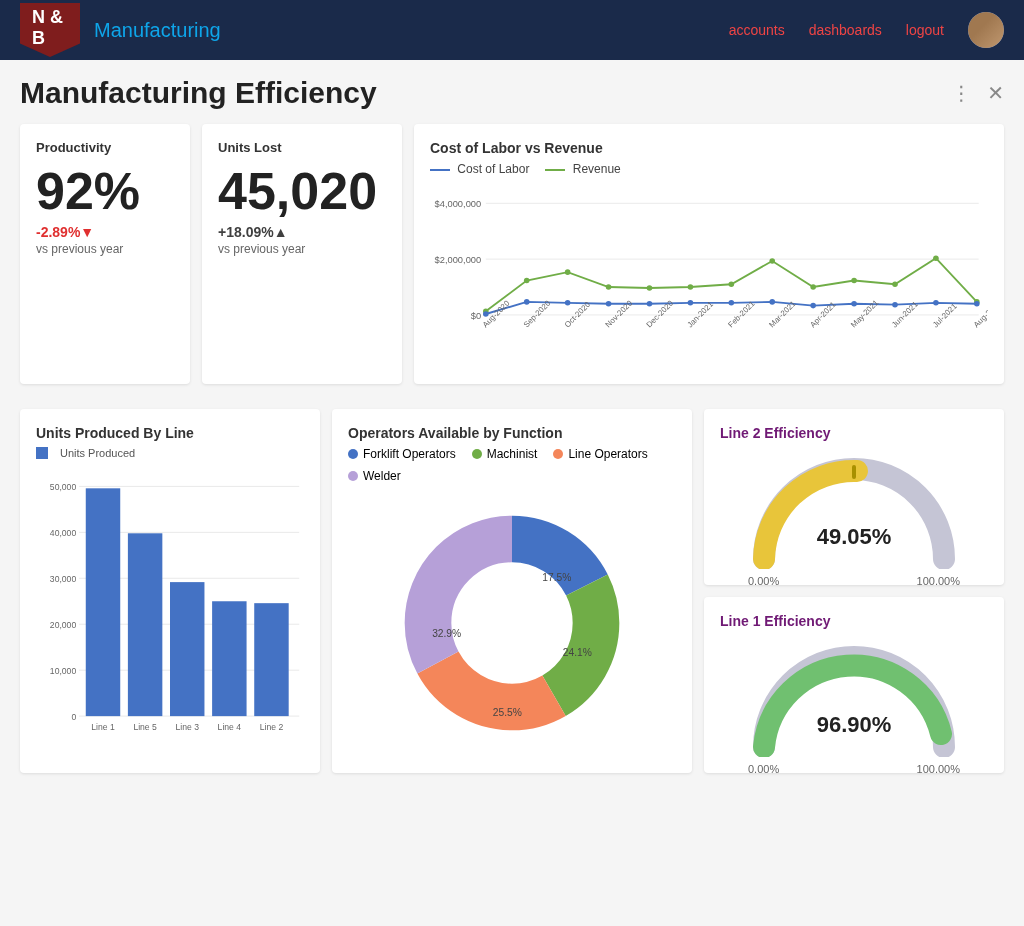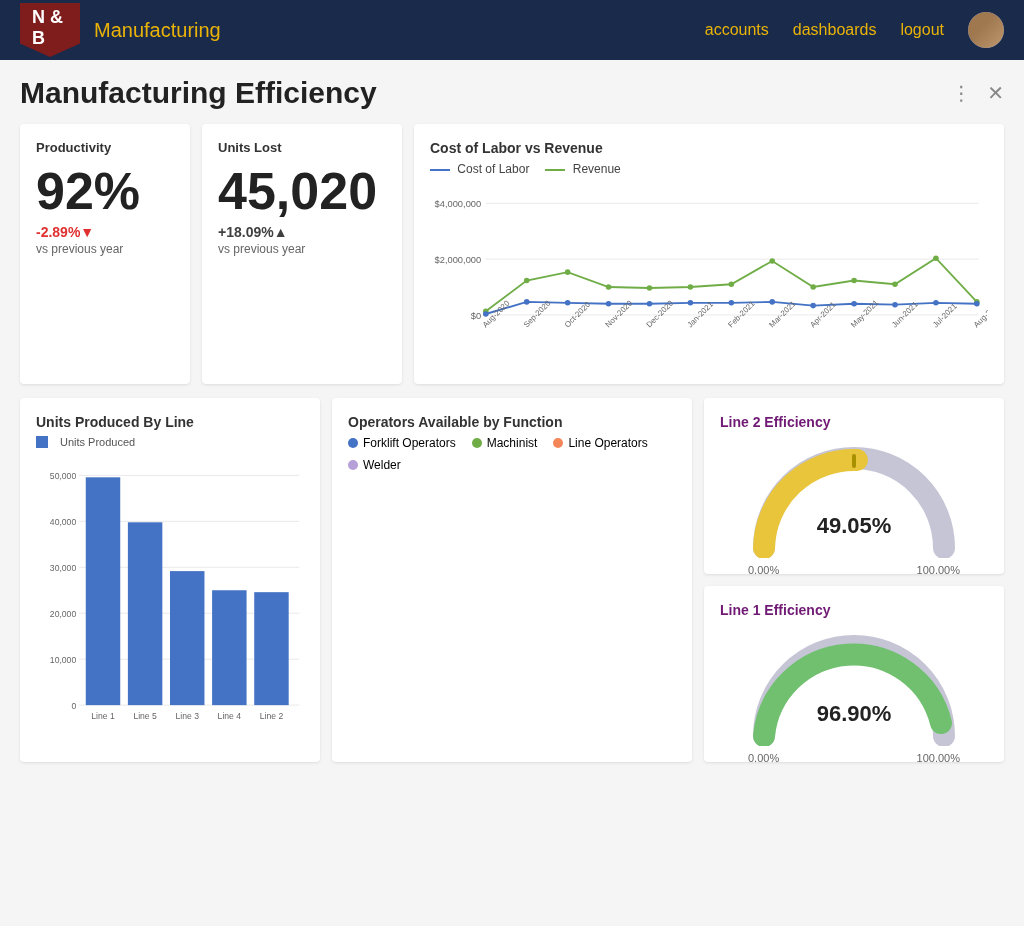--- a/index.html
+++ b/index.html
@@ -21,34 +21,34 @@
       padding: 8px 12px;
       clip-path: polygon(0 0, 100% 0, 100% 75%, 50% 100%, 0 75%);
       margin-right: 14px;
       height: 54px;
       display: flex;
       align-items: flex-end;
       justify-content: center;
       width: 60px;
     }
     .header-title {
-      color: #eab308;
+      color: #0ea5e9;
       font-size: 20px;
       font-weight: 400;
       flex: 1;
     }
     .header-nav {
       display: flex;
       align-items: center;
       gap: 24px;
     }
     .header-nav a {
-      color: #eab308;
+      color: #ef4444;
       text-decoration: none;
-      font-size: 16px;
+      font-size: 14px;
     }
     .avatar {
       width: 36px;
       height: 36px;
       border-radius: 50%;
       background: #8899bb;
       overflow: hidden;
       display: flex;
       align-items: center;
       justify-content: center;
@@ -82,21 +82,21 @@
     .page-actions span {
       color: #888;
       font-size: 20px;
       cursor: pointer;
     }
 
     
     .top-row {
       display: flex;
       gap: 12px;
-      margin-bottom: 14px;
+      margin-bottom: 25px;
     }
     .card {
       background: white;
       border-radius: 4px;
       padding: 16px;
       box-shadow: 0 1px 3px rgba(0,0,0,0.1);
     }
     .card-productivity { width: 170px; min-width: 170px; }
     .card-units-lost { width: 200px; min-width: 200px; }
     .card-chart { flex: 1; }
@@ -315,20 +315,35 @@
         </div>
         <div class="donut-legend-item">
           <span class="donut-dot" style="background:#f4865a;"></span>
           <span>Line Operators</span>
         </div>
         <div class="donut-legend-item">
           <span class="donut-dot" style="background:#b6a0d8;"></span>
           <span>Welder</span>
         </div>
       </div>
+      <div style="display:flex;justify-content:center;align-items:center;height:260px;">
+        <svg viewBox="0 0 300 300" width="280" height="280">
+
+          <circle cx="150" cy="150" r="90" fill="none" stroke="#4472C4" stroke-width="50" stroke-dasharray="98.96 466.84" stroke-dashoffset="0" transform="rotate(-90 150 150)"></circle>
+          <circle cx="150" cy="150" r="90" fill="none" stroke="#70ad47" stroke-width="50" stroke-dasharray="136.16 429.64" stroke-dashoffset="-98.96" transform="rotate(-90 150 150)"></circle>
+          <circle cx="150" cy="150" r="90" fill="none" stroke="#f4865a" stroke-width="50" stroke-dasharray="144.13 421.67" stroke-dashoffset="-235.12" transform="rotate(-90 150 150)"></circle>
+          <circle cx="150" cy="150" r="90" fill="none" stroke="#b6a0d8" stroke-width="50" stroke-dasharray="186.06 379.74" stroke-dashoffset="-379.25" transform="rotate(-90 150 150)"></circle>
+          <circle cx="150" cy="150" r="60" fill="white"></circle>
+
+          <text x="198" y="105" font-size="11" fill="#444" text-anchor="middle">17.5%</text>
+          <text x="220" y="185" font-size="11" fill="#444" text-anchor="middle">24.1%</text>
+          <text x="145" y="250" font-size="11" fill="#444" text-anchor="middle">25.5%</text>
+          <text x="80" y="165" font-size="11" fill="#444" text-anchor="middle">32.9%</text>
+        </svg>
+      </div>
     </div>
 
     <div class="card-gauges">
 
       <div class="card-gauge">
         <div class="gauge-title">Line 2 Efficiency</div>
         <div style="position:relative;width:220px;height:120px;margin:0 auto;">
           <svg viewBox="0 0 220 120" width="220" height="120">
 
             <path d="M 20 110 A 90 90 0 0 1 200 110" fill="none" stroke="#c5c5d5" stroke-width="22" stroke-linecap="round"></path>

